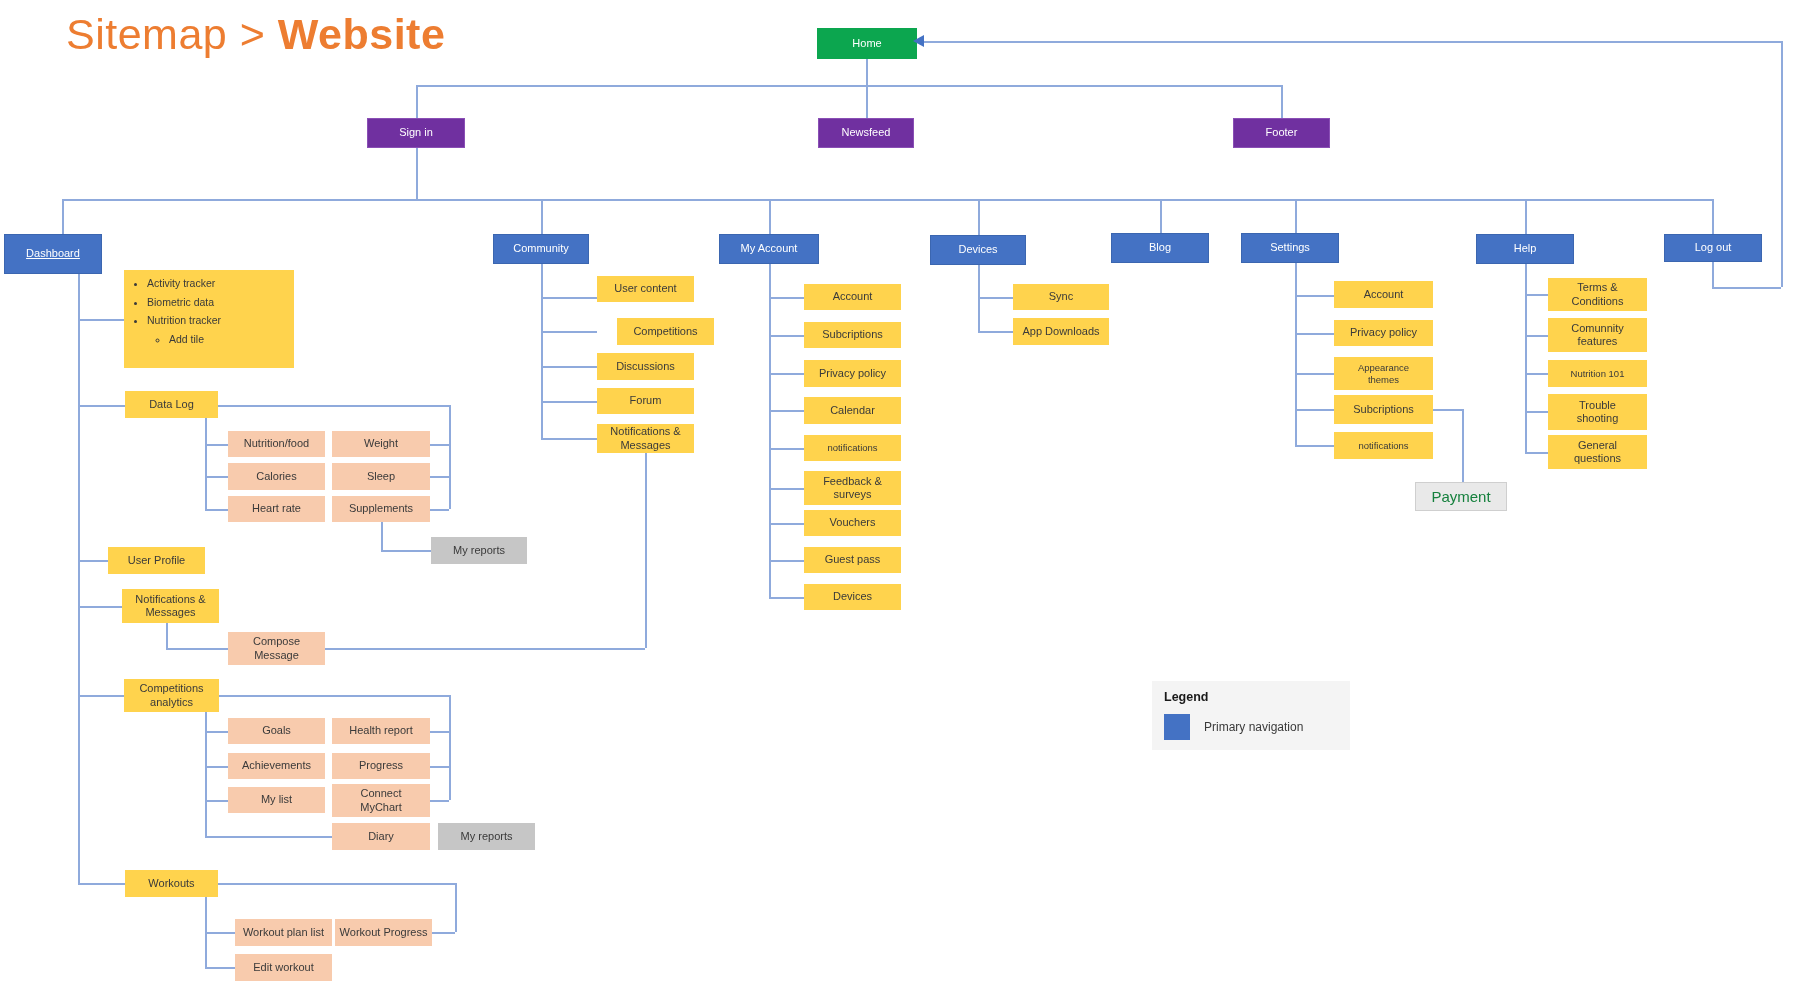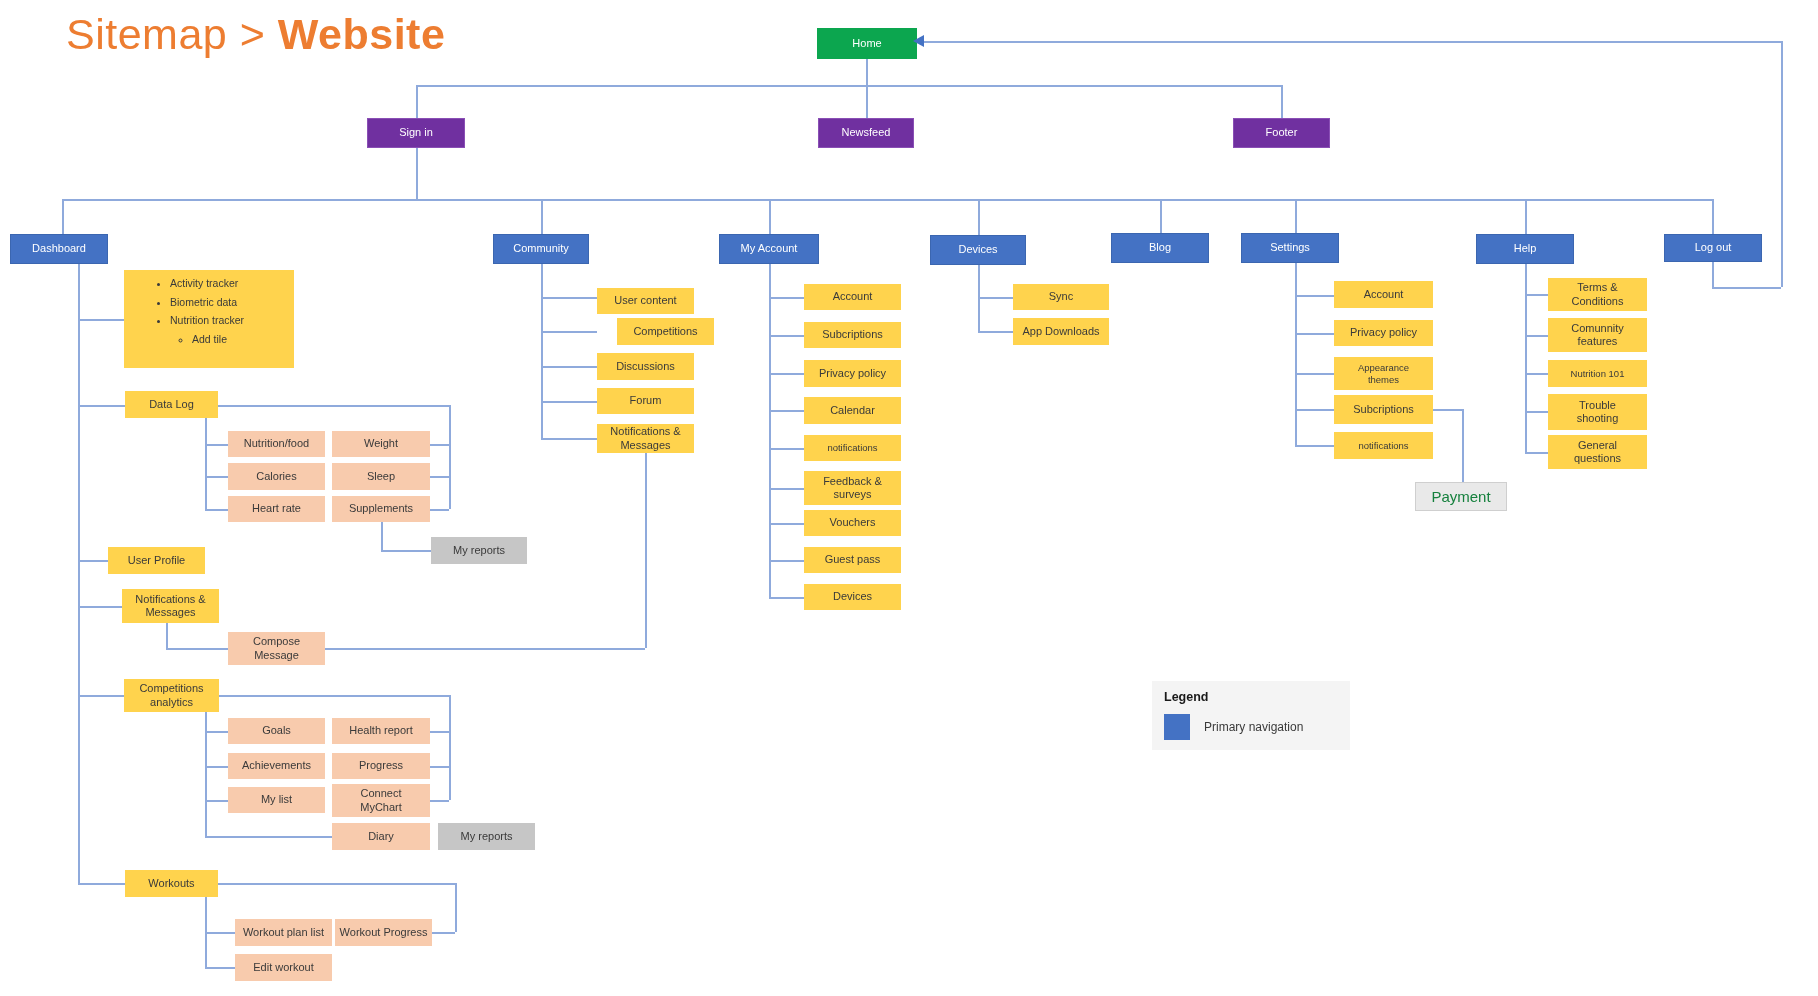--- a/index.html
+++ b/index.html
@@ -16,21 +16,21 @@
     color:#3A3A3A;box-sizing:border-box;}
   .node.home{background:#0CA64F;color:#fff;}
   .node.primary{background:#4472C4;color:#fff;border:1px solid #3B66B0;}
   .node.secondary{background:#7030A0;color:#fff;border:1px solid #8A4FB5;}
   .node.page{background:#FFD34D;}
   .node.subpage{background:#F8CBAD;}
   .node.report{background:#C6C6C6;}
   .node.payment{background:#E9E9E9;border:1px solid #CFCFCF;font-size:15px;color:#15803d;}
   .node.small{font-size:9.5px;}
   .node.list{background:#FFD34D;align-items:flex-start;justify-content:flex-start;padding:8px 0 0 0;}
-  .node.list ul{margin:0;padding-left:46px;text-align:left;font-size:10.5px;line-height:1.0;}
+  .node.list ul{margin:0;padding-left:23px;text-align:left;font-size:10.5px;line-height:1.0;}
   .node.list li{margin-bottom:8px;}
   .node.list ul ul{padding-left:22px;margin-top:8px;}
   .arrowhead{position:absolute;width:0;height:0;border-top:6px solid transparent;
     border-bottom:6px solid transparent;border-right:11px solid #4472C4;}
   .legend{position:absolute;background:#F4F4F4;padding:9px 12px;box-sizing:border-box;}
   .legend-title{font-size:12.5px;font-weight:700;color:#1a1a1a;margin-bottom:10px;}
   .legend-item{display:flex;align-items:center;gap:14px;}
   .legend-swatch{width:26px;height:26px;background:#4472C4;display:inline-block;}
   .legend-label{font-size:12px;color:#3A3A3A;}
 </style>
@@ -127,21 +127,21 @@
       <div class="line v" style="left: 1525px; top: 264px; height: 188px;"></div>
       <div class="line h" style="left: 1525px; top: 294px; width: 23px;"></div>
       <div class="line h" style="left: 1525px; top: 335px; width: 23px;"></div>
       <div class="line h" style="left: 1525px; top: 373px; width: 23px;"></div>
       <div class="line h" style="left: 1525px; top: 411px; width: 23px;"></div>
       <div class="line h" style="left: 1525px; top: 452px; width: 23px;"></div>
       <div class="node home" style="left: 817px; top: 28px; width: 100px; height: 31px;">Home</div>
       <div class="node secondary" style="left: 367px; top: 118px; width: 98px; height: 30px;">Sign in</div>
       <div class="node secondary" style="left: 818px; top: 118px; width: 96px; height: 30px;">Newsfeed</div>
       <div class="node secondary" style="left: 1233px; top: 118px; width: 97px; height: 30px;">Footer</div>
-      <div class="node primary" style="left: 10px; top: 234px; width: 98px; height: 30px;">Dashboard</div>
+      <div class="node primary" style="left: 4px; top: 234px; width: 98px; height: 40px; text-decoration: underline;">Dashboard</div>
       <div class="node primary" style="left: 493px; top: 234px; width: 96px; height: 30px;">Community</div>
       <div class="node primary" style="left: 719px; top: 234px; width: 100px; height: 30px;">My Account</div>
       <div class="node primary" style="left: 930px; top: 235px; width: 96px; height: 30px;">Devices</div>
       <div class="node primary" style="left: 1111px; top: 233px; width: 98px; height: 30px;">Blog</div>
       <div class="node primary" style="left: 1241px; top: 233px; width: 98px; height: 30px;">Settings</div>
       <div class="node primary" style="left: 1476px; top: 234px; width: 98px; height: 30px;">Help</div>
       <div class="node primary" style="left: 1664px; top: 234px; width: 98px; height: 28px;">Log out</div>
       <div class="node list" style="left: 124px; top: 270px; width: 170px; height: 98px;"><ul><li>Activity tracker</li><li>Biometric data</li><li>Nutrition tracker</li><ul><li>Add tile</li></ul></ul></div>
       <div class="node page" style="left: 125px; top: 391px; width: 93px; height: 27px;">Data Log</div>
       <div class="node page" style="left: 108px; top: 547px; width: 97px; height: 27px;">User Profile</div>
@@ -164,21 +164,21 @@
       <div class="node subpage" style="left: 228px; top: 787px; width: 97px; height: 26px;">My list</div>
       <div class="node subpage" style="left: 332px; top: 718px; width: 98px; height: 26px;">Health report</div>
       <div class="node subpage" style="left: 332px; top: 753px; width: 98px; height: 26px;">Progress</div>
       <div class="node subpage" style="left: 332px; top: 784px; width: 98px; height: 33px;">Connect
 MyChart</div>
       <div class="node subpage" style="left: 332px; top: 823px; width: 98px; height: 27px;">Diary</div>
       <div class="node report" style="left: 438px; top: 823px; width: 97px; height: 27px;">My reports</div>
       <div class="node subpage" style="left: 235px; top: 919px; width: 97px; height: 27px;">Workout plan list</div>
       <div class="node subpage" style="left: 335px; top: 919px; width: 97px; height: 27px;">Workout Progress</div>
       <div class="node subpage" style="left: 235px; top: 954px; width: 97px; height: 27px;">Edit workout</div>
-      <div class="node page" style="left: 597px; top: 288px; width: 97px; height: 26px;">User content</div>
+      <div class="node page" style="left: 597px; top: 276px; width: 97px; height: 26px;">User content</div>
       <div class="node page" style="left: 617px; top: 318px; width: 97px; height: 27px;">Competitions</div>
       <div class="node page" style="left: 597px; top: 353px; width: 97px; height: 27px;">Discussions</div>
       <div class="node page" style="left: 597px; top: 388px; width: 97px; height: 26px;">Forum</div>
       <div class="node page" style="left: 597px; top: 424px; width: 97px; height: 29px;">Notifications &amp;
 Messages</div>
       <div class="node page" style="left: 804px; top: 284px; width: 97px; height: 26px;">Account</div>
       <div class="node page" style="left: 804px; top: 322px; width: 97px; height: 26px;">Subcriptions</div>
       <div class="node page" style="left: 804px; top: 360px; width: 97px; height: 27px;">Privacy policy</div>
       <div class="node page" style="left: 804px; top: 397px; width: 97px; height: 27px;">Calendar</div>
       <div class="node page small" style="left: 804px; top: 435px; width: 97px; height: 26px;">notifications</div>

